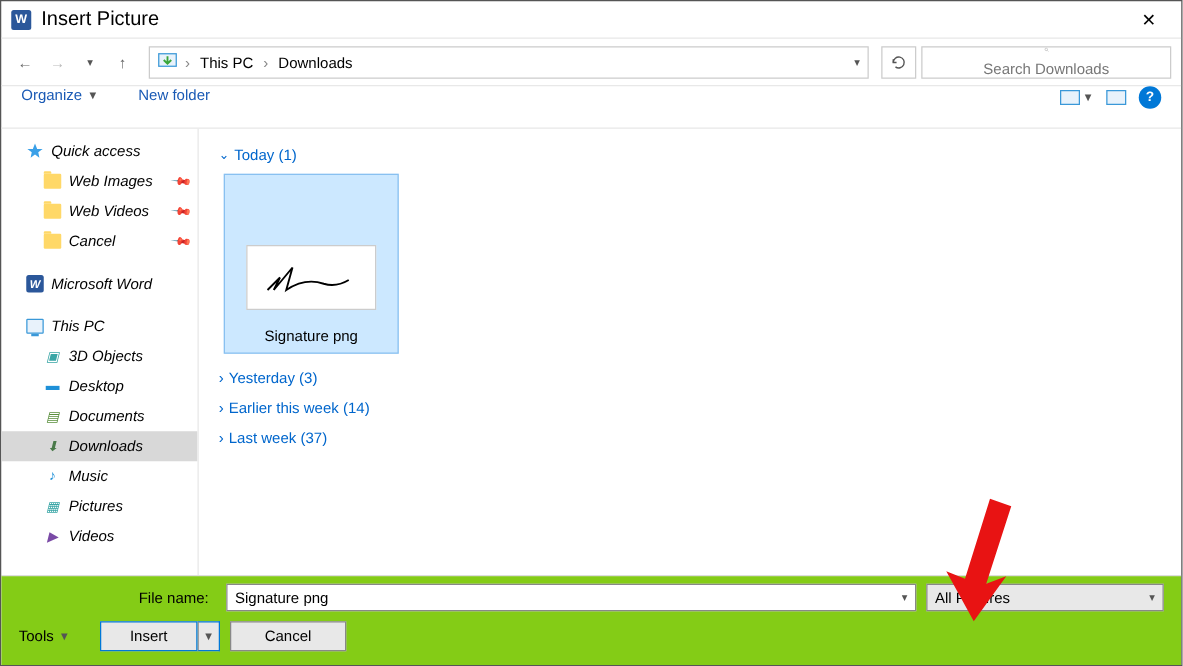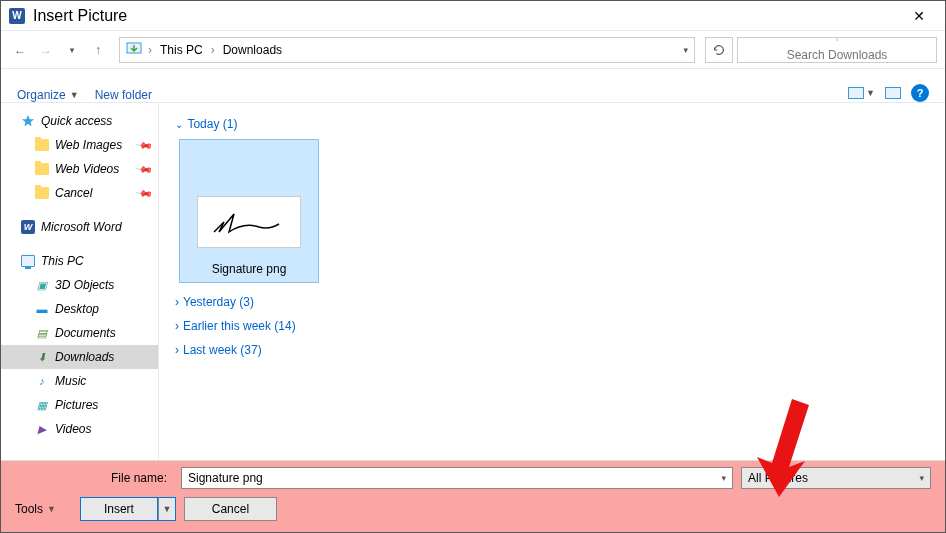--- a/index.html
+++ b/index.html
@@ -10,21 +10,21 @@
 .close-x { font-size: 14px; color: #000; padding: 4px 12px; cursor: pointer; }
 .nav-row { height: 38px; display: flex; align-items: center; padding: 4px 8px; gap: 4px; border-bottom: 1px solid #e8e8e8; }
 .nav-arrow { width: 22px; height: 22px; display: flex; align-items: center; justify-content: center; color: #666; cursor: pointer; }
 .nav-disabled { color: #bbb; }
 .breadcrumb { flex: 1; height: 26px; border: 1px solid #ccc; display: flex; align-items: center; padding: 0 6px; gap: 4px; margin: 0 6px; }
 .thispc-icon { width: 16px; height: 16px; }
 .bcrumb-text { color: #000; padding: 0 2px; cursor: pointer; }
 .bcrumb-sep { color: #888; padding: 0 2px; }
 .refresh-btn { width: 28px; height: 26px; border: 1px solid #ccc; display: flex; align-items: center; justify-content: center; cursor: pointer; }
 .searchbox { width: 200px; height: 26px; border: 1px solid #ccc; display: flex; align-items: center; padding: 0 6px; gap: 6px; color: #777; flex-direction: column; }
-.toolbar-row { height: 34px; display: flex; align-items: flex-end; padding: 0 16px; gap: 16px; border-bottom: 1px solid #e8e8e8; }
+.toolbar-row { height: 34px; display: flex; align-items: flex-start; padding: 0 16px; gap: 32px; border-bottom: 1px solid #e8e8e8; }
 .toolbar-btn { color: #1a5ab5; cursor: pointer; display: flex; align-items: center; gap: 4px; }
 .toolbar-right { margin-left: auto; display: flex; align-items: center; gap: 10px; }
 .help-icon { width: 18px; height: 18px; border-radius: 50%; background: #0078d7; color: #fff; display: flex; align-items: center; justify-content: center; font-weight: bold; font-size: 11px; }
 .main { display: flex; height: 362px; }
 .sidebar { width: 158px; border-right: 1px solid #e8e8e8; padding-top: 6px; overflow: hidden; }
 .side-item { height: 24px; display: flex; align-items: center; padding-left: 20px; gap: 6px; cursor: pointer; white-space: nowrap; font-style: italic; }
 .side-item.sel { background: #d8d8d8; }
 .side-sub { padding-left: 34px; }
 .pin { margin-left: auto; margin-right: 8px; color: #888; font-size: 10px; transform: rotate(45deg); }
 .star-icon { width: 14px; height: 14px; }
@@ -35,21 +35,21 @@
 .pc-icon::after { content:''; position:absolute; bottom:-3px; left:3px; width:6px; height:2px; background:#3a98d8; }
 .generic-icon { width: 14px; height: 14px; display: flex; align-items: center; justify-content: center; font-size: 11px; }
 .content { flex: 1; padding: 10px 16px; }
 .group-head { color: #0066cc; cursor: pointer; display: flex; align-items: center; gap: 4px; margin: 4px 0 8px 0; font-size: 13px; }
 .group-head .chev { font-size: 10px; }
 .thumb { width: 140px; height: 144px; background: #cce8ff; border: 1px solid #88c0f0; display: flex; flex-direction: column; align-items: center; justify-content: flex-end; padding: 6px; cursor: pointer; margin-left: 4px; margin-bottom: 12px; }
 .thumb-img { width: 104px; height: 52px; background: #fff; border: 1px solid #ccc; display: flex; align-items: center; justify-content: center; margin-bottom: 14px; }
 .thumb-name { font-size: 12px; color: #000; }
 .sig-path { stroke: #000; stroke-width: 1.5; fill: none; }
 .group-collapsed { color: #0066cc; cursor: pointer; display: flex; align-items: center; gap: 4px; margin: 10px 0; font-size: 13px; }
-.footer { position: absolute; bottom: 0; left: 0; right: 0; height: 72px; background: #fca5a5; border-top: 1px solid #ddd; padding: 6px 14px; }
+.footer { position: absolute; bottom: 0; left: 0; right: 0; height: 72px; background: #84cc16; border-top: 1px solid #ddd; padding: 6px 14px; }
 .footer-row1 { display: flex; align-items: center; gap: 8px; margin-bottom: 8px; }
 .fn-label { width: 158px; text-align: right; color: #000; padding-right: 6px;}
 .fn-input { flex: 1; height: 22px; border: 1px solid #888; background: #fff; padding: 0 6px; display: flex; align-items: center; justify-content: space-between; }
 .filter-dd { width: 190px; height: 22px; border: 1px solid #888; background: #e8e8e8; display: flex; align-items: center; justify-content: space-between; padding: 0 6px; cursor: pointer; }
 .footer-row2 { display: flex; align-items: center; gap: 8px; }
 .tools-btn { color: #000; cursor: pointer; display: flex; align-items: center; gap: 4px; margin-right: 16px; }
 .btn { height: 24px; border: 1px solid #888; background: #e8e8e8; display: flex; align-items: center; justify-content: center; cursor: pointer; }
 .btn-insert { width: 78px; border: 1px solid #0078d7; position: relative; }
 .btn-insert-dd { width: 18px; border: 1px solid #0078d7; border-left: 1px solid #888; }
 .btn-cancel { width: 93px; }

